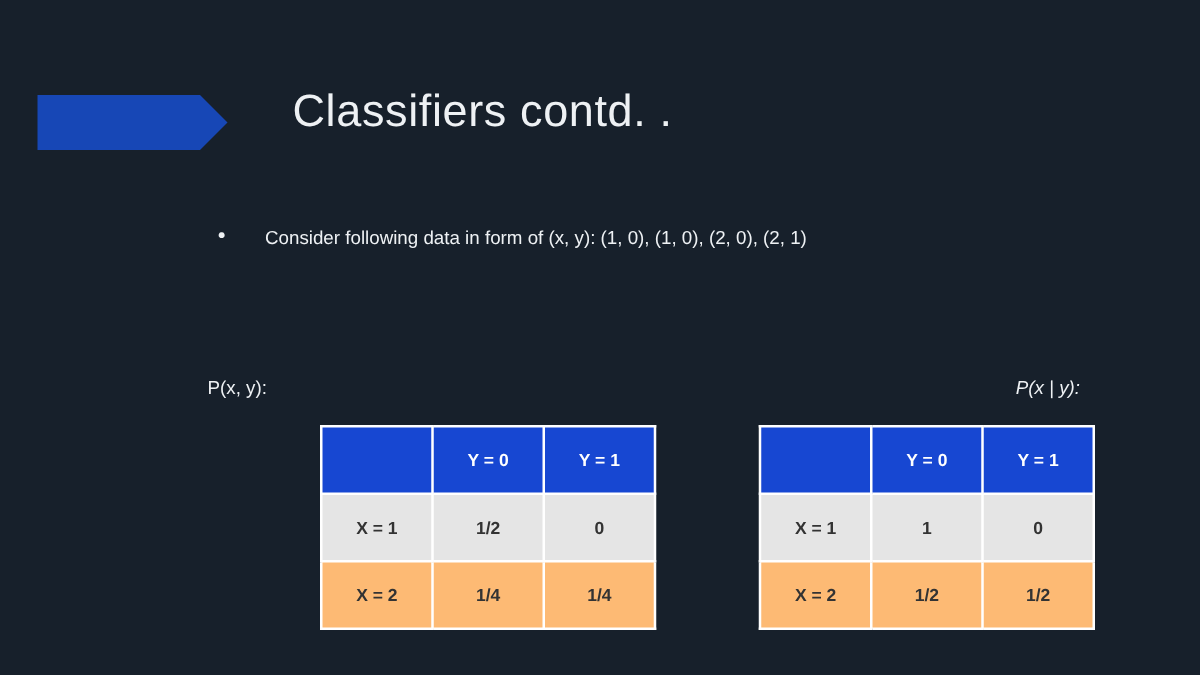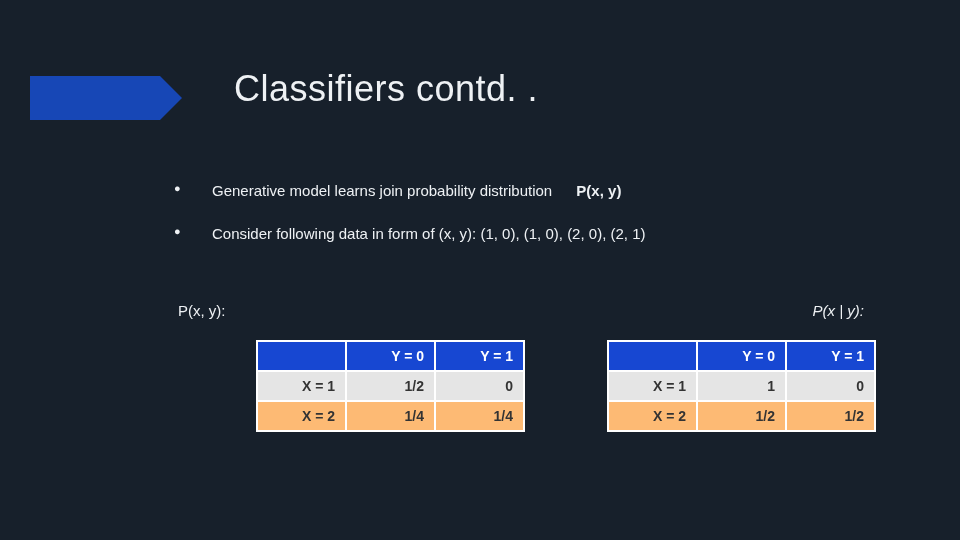--- a/index.html
+++ b/index.html
@@ -65,40 +65,40 @@
   .bold { font-weight: 700; }
   .labels {
     position: absolute;
     top: 262px;
     left: 126px;
     width: 724px;
     font-size: 15px;
     color: #eef1f4;
     font-weight: 300;
   }
-  .label-left { position: absolute; left: 12px; }
+  .label-left { position: absolute; left: 0; }
   .label-right { position: absolute; right: 6px; font-style: italic; }
   .tables {
     position: absolute;
     top: 300px;
     left: 216px;
     width: 640px;
     display: flex;
     gap: 62px;
   }
   table {
     border-collapse: collapse;
     width: 290px;
     table-layout: fixed;
   }
   th, td {
     border: 2px solid #ffffff;
-    padding: 6px 10px;
+    padding: 18px 10px;
     font-size: 14px;
-    text-align: right;
+    text-align: center;
     font-weight: 700;
     color: #333;
     background: #ffffff;
     height: 30px;
   }
   thead th {
     background: #1747d2;
     color: #ffffff;
   }
   thead th.corner {
@@ -108,23 +108,20 @@
   tbody tr:nth-child(2) td { background: #fdba74; }
 </style>
 </head>
 <body>
 
 <div class="accent-shape"></div>
 
 <h1 class="title">Classifiers contd. .</h1>
 
 <ul class="bullets">
-  <li>
-    <span>Generative model learns join probability distribution </span><span class="bold">P(x, y)</span>
-  </li>
   <li>
     <span>Consider following data in form of (x, y):   (1, 0), (1, 0), (2, 0), (2, 1)</span><span class="bold"></span>
   </li>
 </ul>
 
 <div class="labels">
   <span class="label-left">P(x, y):</span>
   <span class="label-right">P(x | y):</span>
 </div>
 

